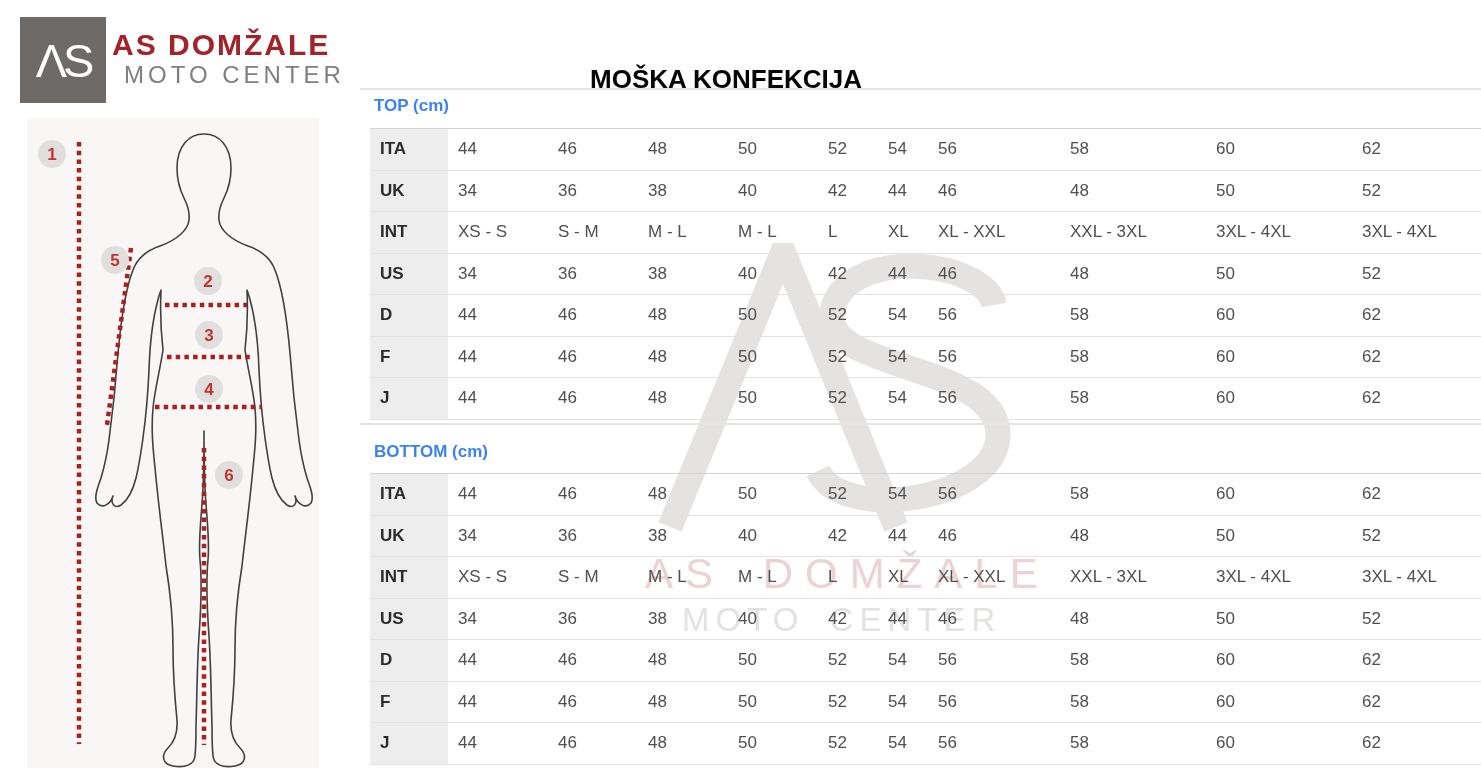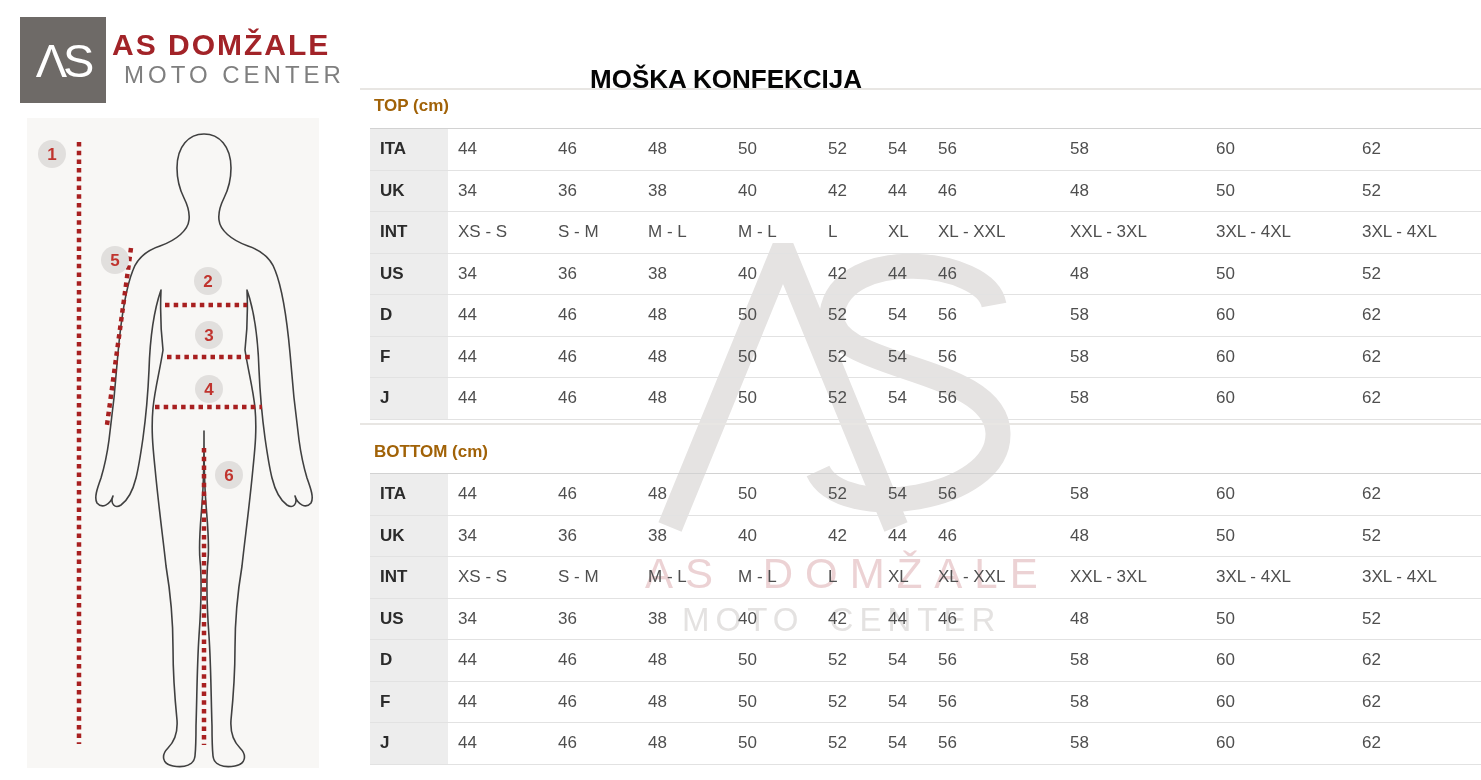--- a/index.html
+++ b/index.html
@@ -36,21 +36,21 @@
   .figure-panel {
     left:27px; top:118px; width:292px; height:650px;
     background:#f8f7f5;
   }
 
   
   .rule { height:2px; background:#e8e6e3; }
   .rule-top    { left:360px; top:88px;  width:1121px; }
   .rule-bottom { left:360px; top:423px; width:1121px; }
   .section-title {
-    font-size:17px; font-weight:bold; color:#a16207; white-space:nowrap;
+    font-size:17px; font-weight:bold; color:#3b82f6; white-space:nowrap;
   }
   #section-title-0 { left:374px; top:96px; }
   #section-title-1 { left:374px; top:442px;text-align:right; }
 
   
   table.size-table {
     position:absolute; left:370px; width:1111px;
     border-collapse:collapse; table-layout:fixed;
   }
   #size-table-0 { top:128px; }

